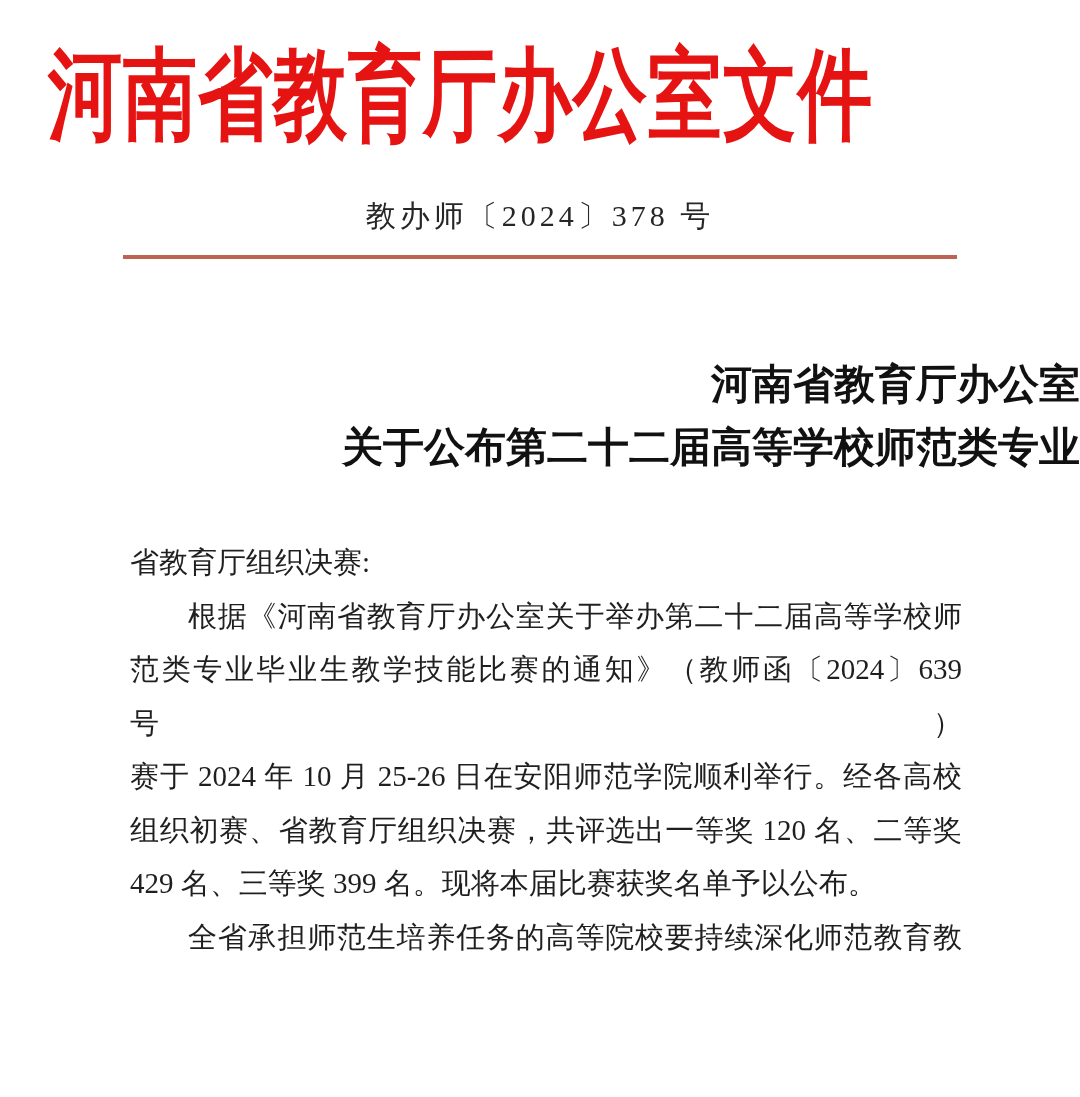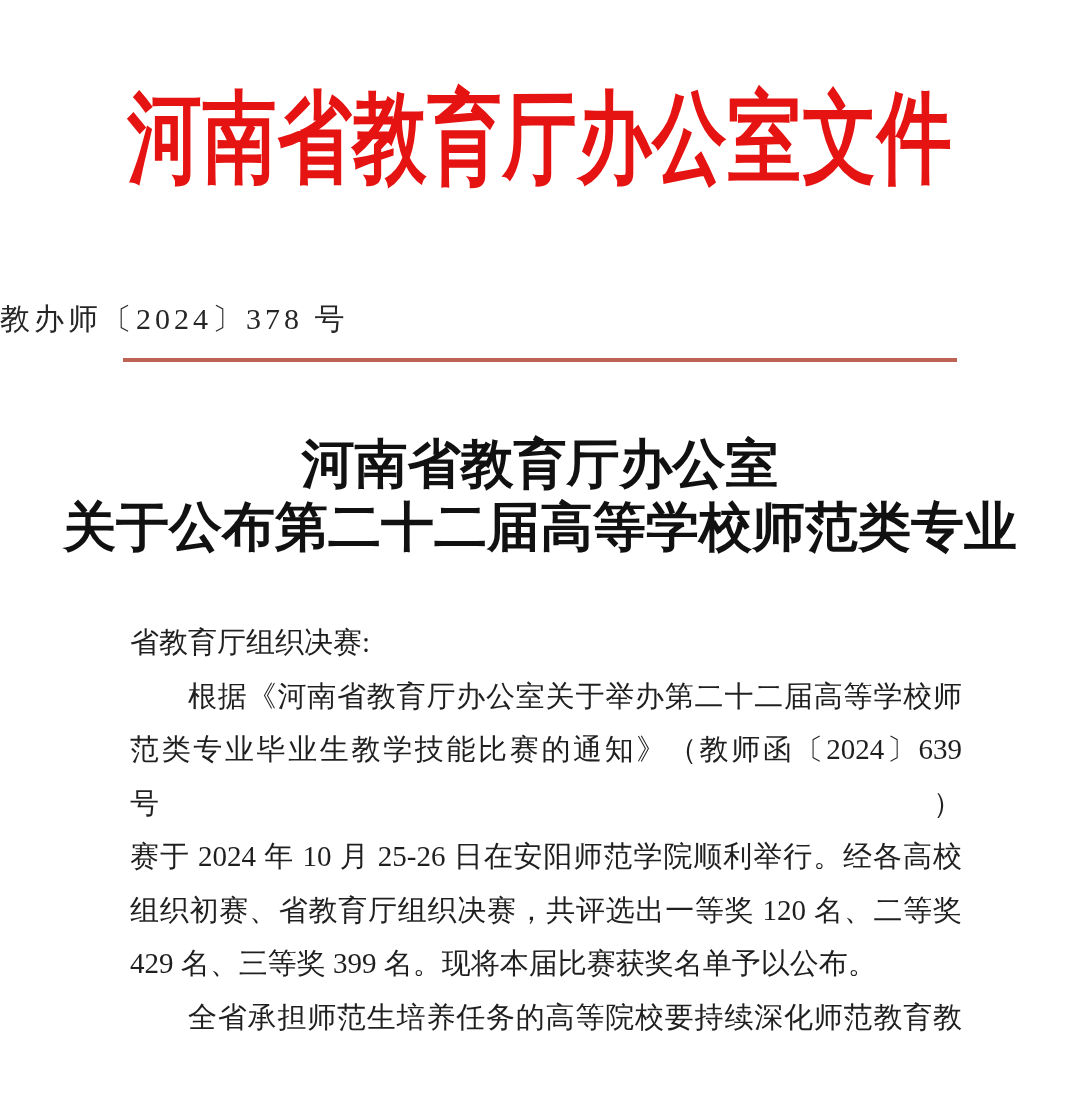--- a/index.html
+++ b/index.html
@@ -12,60 +12,60 @@
     width: 1080px; height: 1097px;
     background: #ffffff;
     overflow: hidden;
     font-family: "Liberation Serif", "DejaVu Serif", serif;
     color: var(--text);
   }
   .page { width: 1080px; height: 1097px; position: relative; background: #ffffff; }
 
   
   .agency-header {
-    margin-top: 88px;
+    margin-top: 45px;
     height: 120px;
-    text-align: center;
     overflow: visible;
+    padding-left: 48px;
   }
   .agency-header-text {
     display: inline-block;
     font-size: 74px;
     line-height: 74px;
     font-weight: bold;
     letter-spacing: 1px;
     white-space: nowrap;
     color: var(--header-red);
     transform: scaleY(1.35);
     transform-origin: top center;
   }
 
   
   .doc-number {
-    margin-top: 92px;
-    text-align: left;
+    margin-top: 32px;
+    text-align: center;
     font-size: 30px;
     line-height: 38px;
     letter-spacing: 4px;
     color: #262626;
   }
 
   
   .divider {
     margin: 20px auto 0 auto;
     width: 834px;
     height: 4px;
     background: var(--divider-red);
   }
 
   
   .title {
-    margin-top: 71px;
-    text-align: center;
-    font-size: 53px;
+    margin-top: 94px;
+    text-align: right;
+    font-size: 41px;
     font-weight: bold;
     line-height: 63px;
     color: #111111;
   }
   .title-line { display: block; letter-spacing: 0px; white-space: nowrap; }
 
   
   .body-text {
     margin-top: 57px;
     padding-left: 130px;

